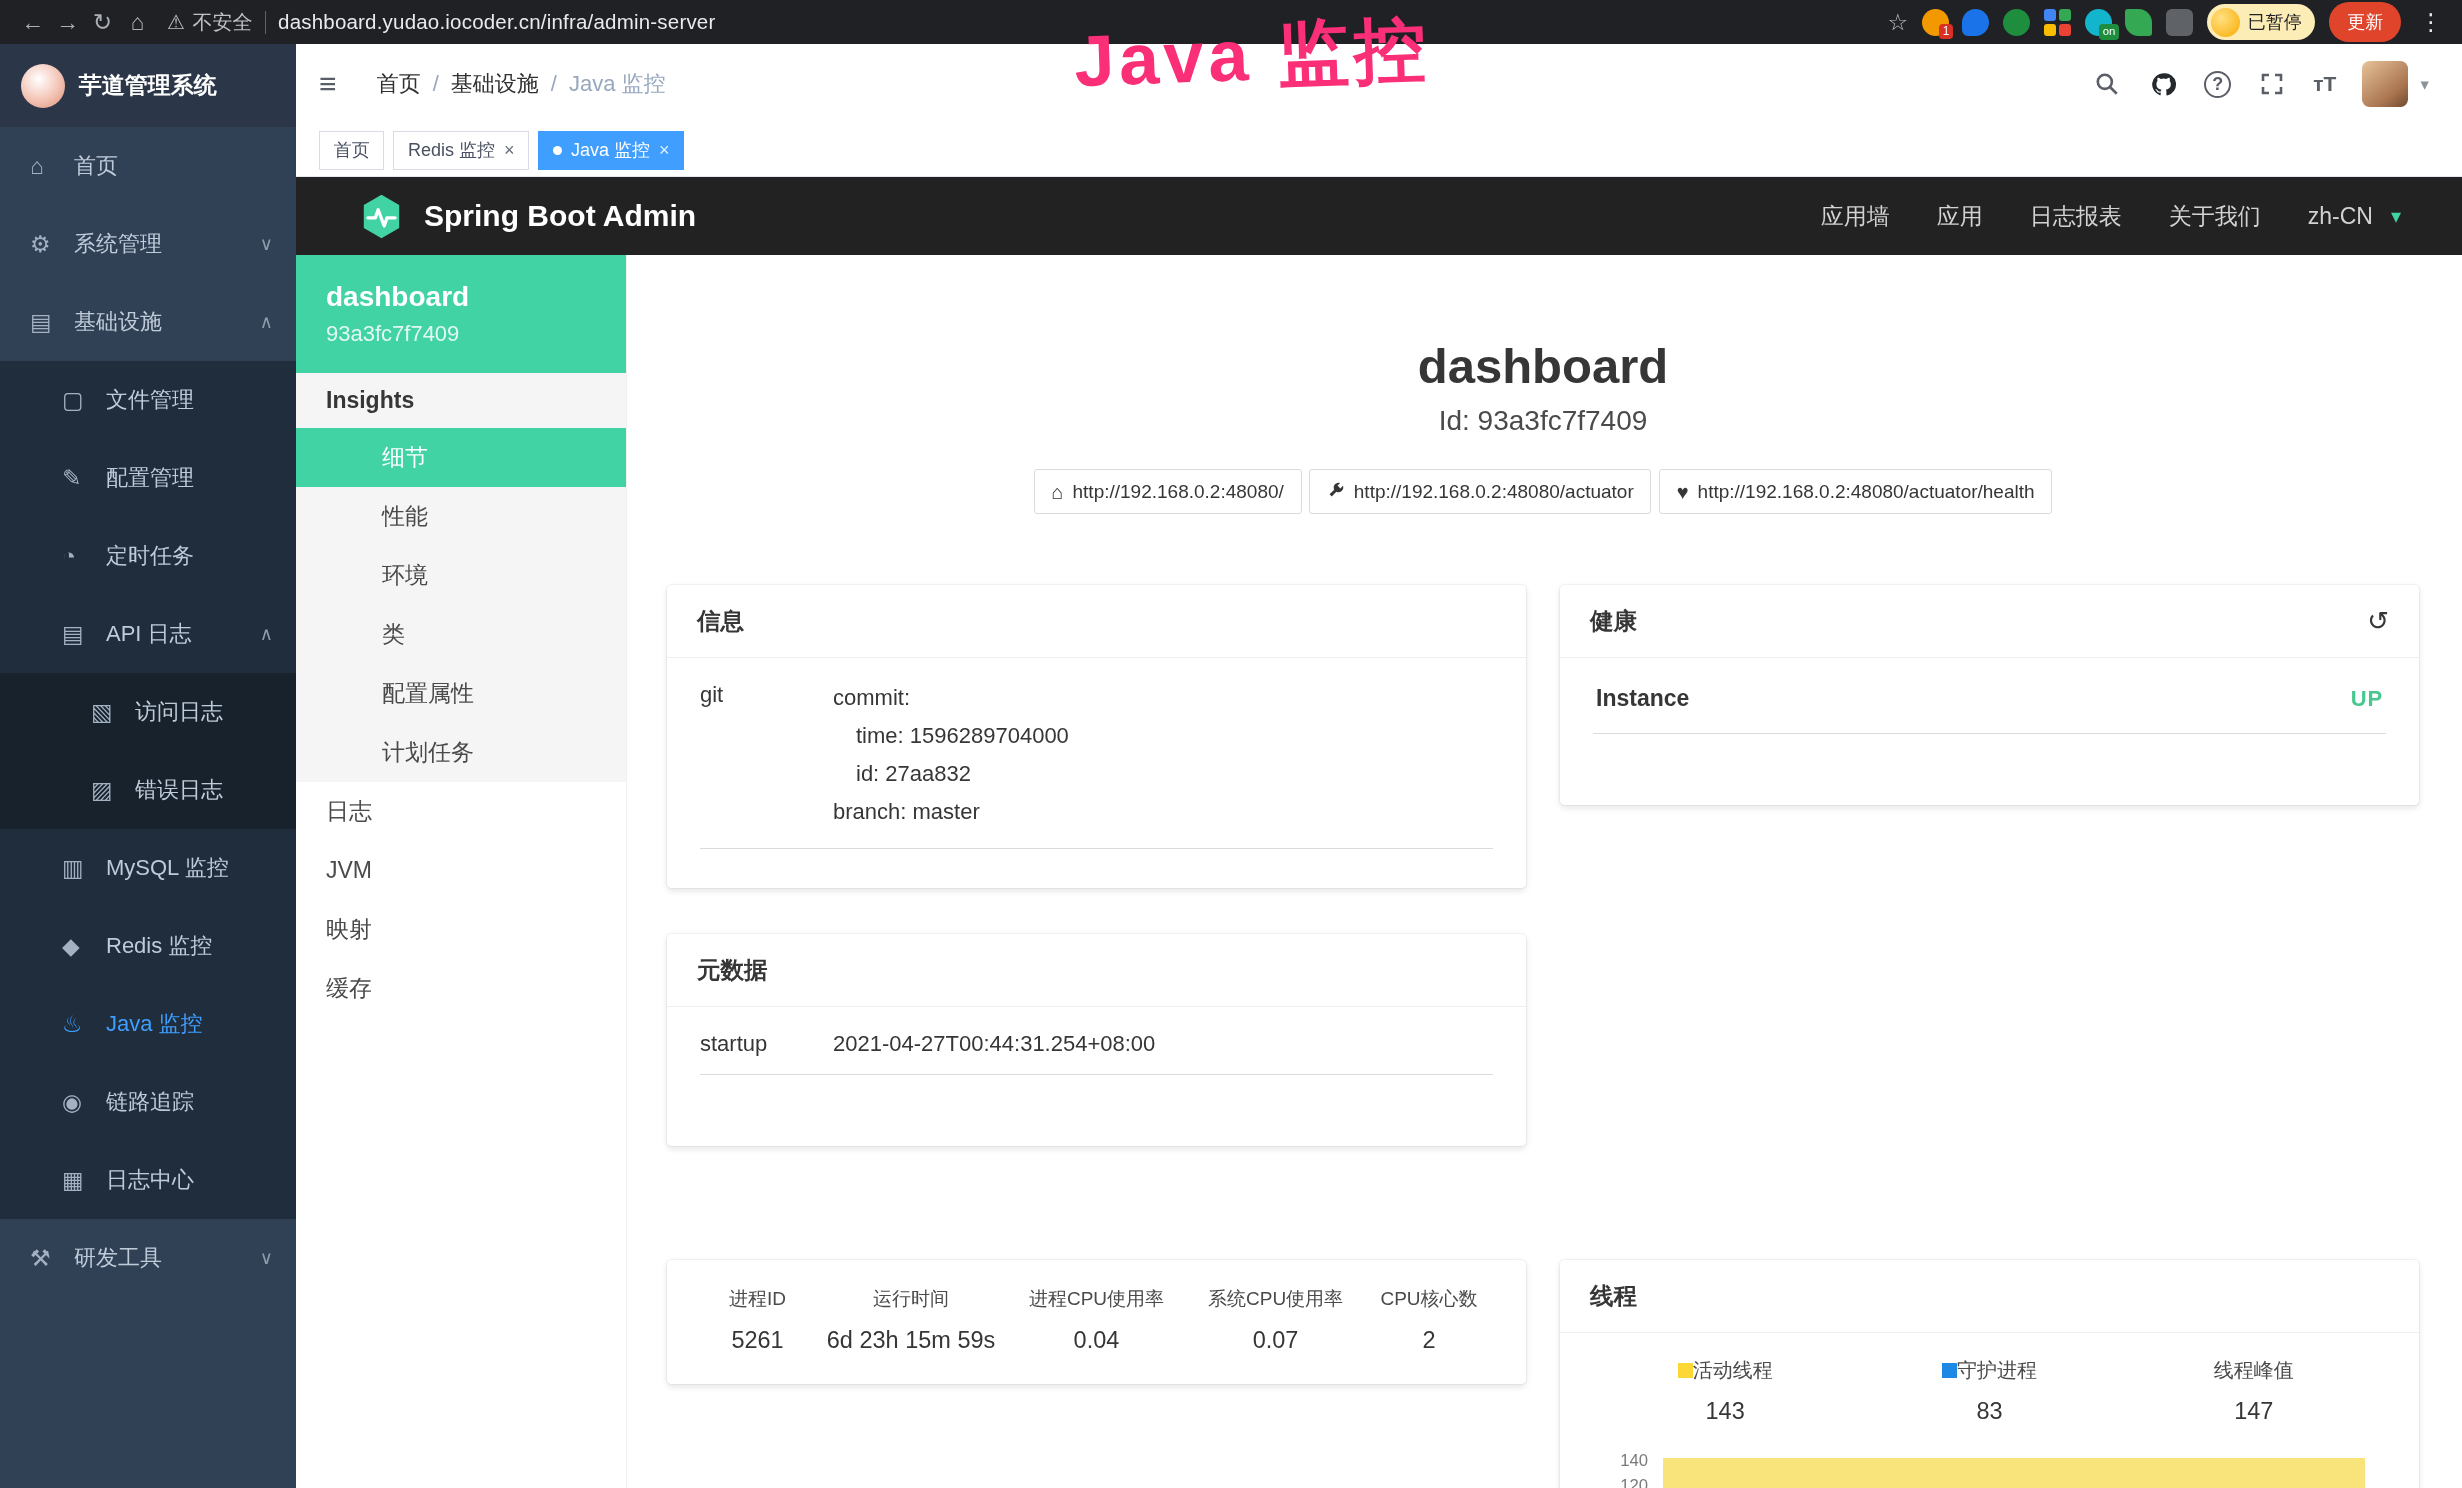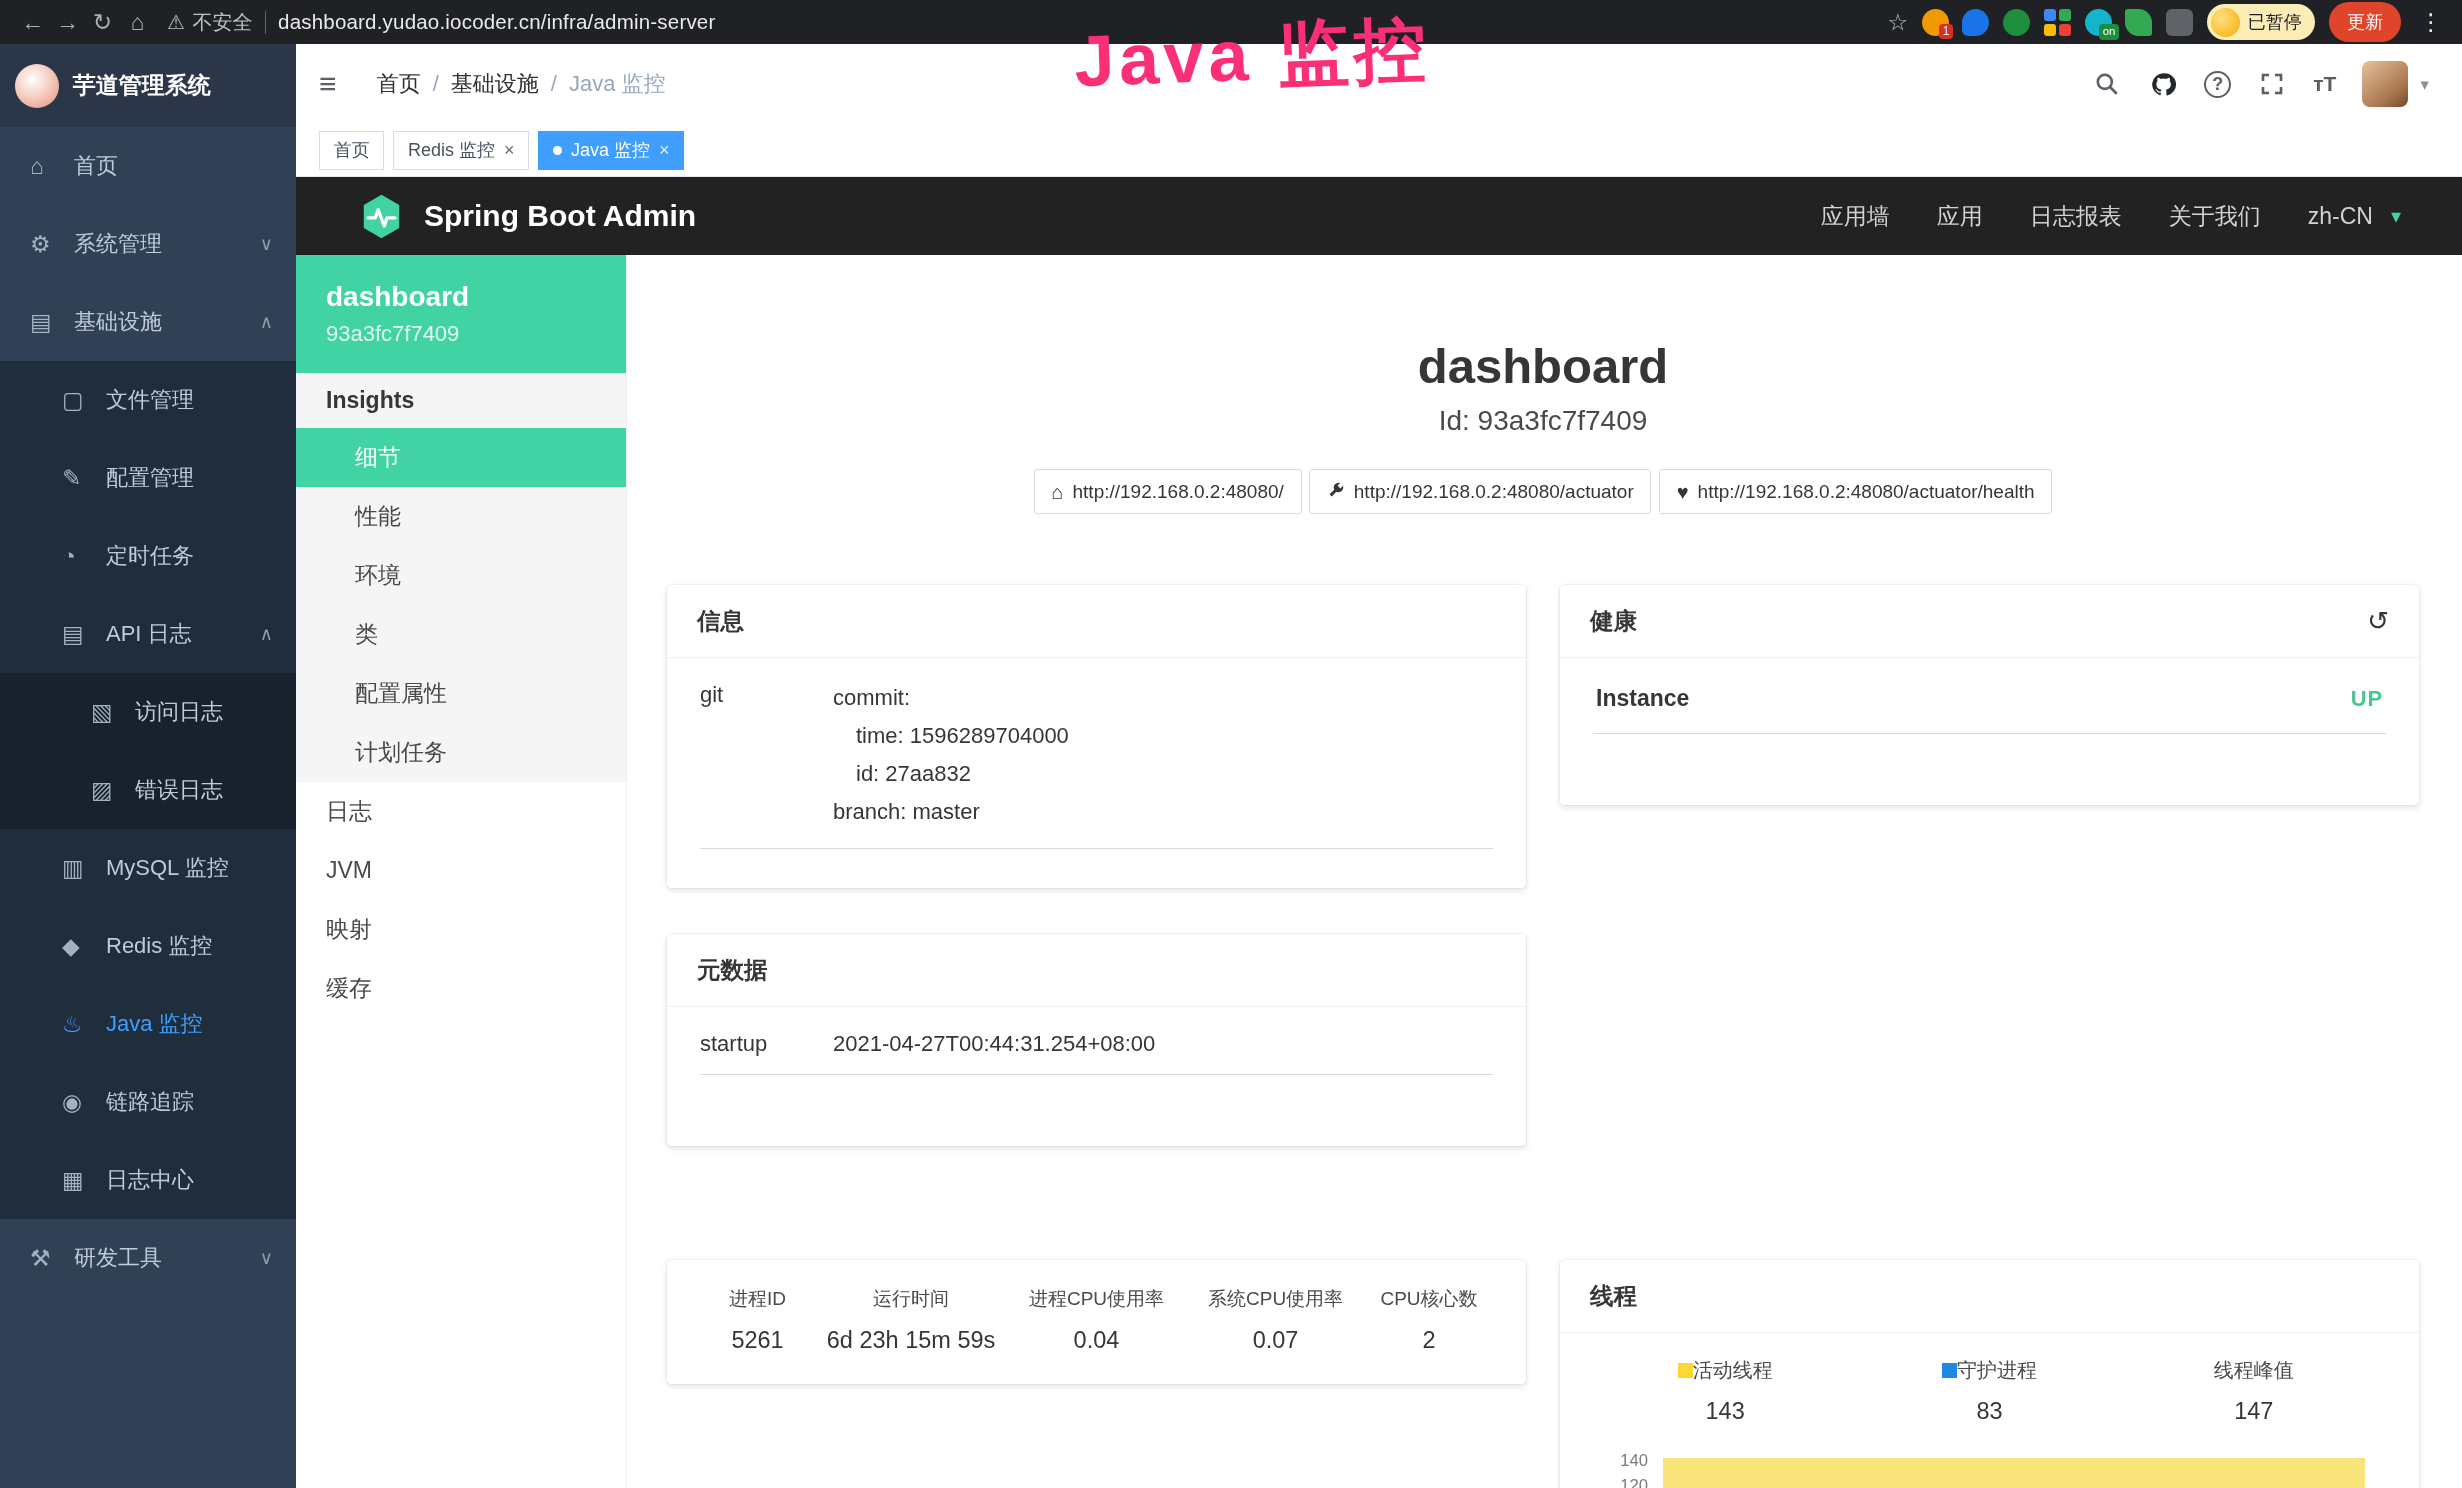--- a/index.html
+++ b/index.html
@@ -35,21 +35,21 @@
     font-size:11.4px;line-height:1;padding:2.3px 3.8px;border-radius:3.8px;}
   .emoji-face{width:29px;height:29px;border-radius:50%;background:radial-gradient(circle at 35% 35%,#ffe082,#f9ab00);}
   .paused-pill{display:flex;align-items:center;gap:7.6px;background:#fcecb5;color:#202124;
     border-radius:758px;padding:3.8px 13.7px 3.8px 4.6px;font-size:18px;}
   .update-btn{background:#e0452c;color:#fff;font-size:18px;border-radius:758px;padding:7.6px 18px;}
   .kebab{font-size:23px;color:#e8eaed;padding:0 4.6px;}
 
   
   .app{display:flex;height:1445px;}
   .app-sidebar{width:296px;flex:none;background:#304156;color:#bfcbd9;display:flex;flex-direction:column;}
-  .logo-row{height:83px;flex:none;background:#2b3649;display:flex;align-items:center;padding:0 15px;}
+  .logo-row{height:83px;flex:none;background:#2b3649;display:flex;align-items:center;padding:0 21px;}
   .logo-avatar{width:44px;height:44px;border-radius:50%;flex:none;
     background:radial-gradient(circle at 40% 35%,#ffffff,#f3c3b4 55%,#d98f77);}
   .logo-title{margin-left:13.7px;font-size:23px;font-weight:bold;color:#fff;white-space:nowrap;}
   .menu{flex:1;overflow:hidden;}
   .mi{height:78px;display:flex;align-items:center;padding:0 23px 0 30px;font-size:22px;cursor:pointer;white-space:nowrap;}
   .mi .mi-icon{width:35px;font-size:23px;color:#a3b1c2;flex:none;}
   .mi .mi-label{margin-left:9px;}
   .mi .mi-chev{margin-left:auto;font-size:18px;color:#8d9cab;}
   .mi.l1{padding-left:62px;background:#1f2d3d;}
   .mi.l2{padding-left:91px;background:#17222d;}
@@ -94,21 +94,21 @@
   .sba-locale .caret{color:#42d3a5;font-size:20px;}
 
   .sba-body{flex:1;display:flex;min-height:0;}
   .sba-sidebar{width:331px;flex:none;background:#fff;border-right:0.8px solid #f0f0f0;}
   .inst{height:118px;background:#42d3a5;color:#fff;padding:20px 30px;display:flex;
     flex-direction:column;justify-content:center;gap:7.6px;}
   .inst-name{font-size:28px;font-weight:bold;}
   .inst-id{font-size:22px;opacity:.85;}
   .sec-label{height:55px;display:flex;align-items:center;padding-left:30px;background:#f5f5f5;
     font-size:23px;font-weight:bold;color:#363636;}
-  .sitem{height:59px;display:flex;align-items:center;padding-left:59px;font-size:23px;
+  .sitem{height:59px;display:flex;align-items:center;padding-left:86px;font-size:23px;
     color:#4a4a4a;background:#f5f5f5;cursor:pointer;}
   .sitem.active{background:#42d3a5;color:#fff;}
   .ritem{height:59px;display:flex;align-items:center;padding-left:30px;font-size:23px;
     color:#4a4a4a;background:#fff;cursor:pointer;}
 
   .sba-content{flex:1;min-width:0;background:#fff;padding:85px 43px 0 40px;overflow:hidden;position:relative;}
   .big-title{text-align:center;font-size:49px;font-weight:bold;color:#363636;line-height:53px;}
   .sub-title{text-align:center;font-size:28px;color:#4a4a4a;margin-top:12px;}
   .chips{margin-top:32px;display:flex;justify-content:center;gap:7.6px;}
   .chip{display:inline-flex;align-items:center;gap:9px;border:0.8px solid #dbdbdb;border-radius:3px;

